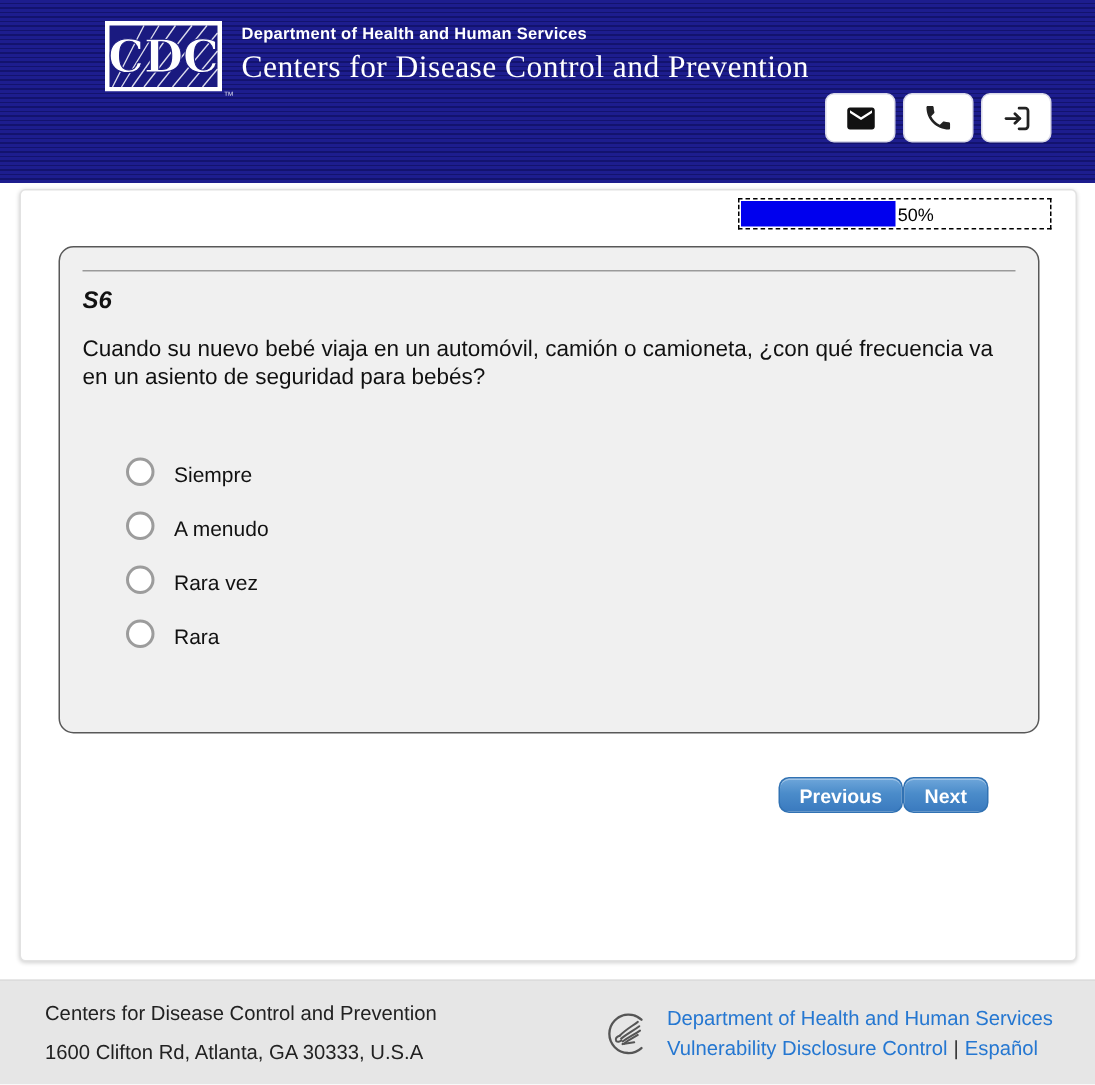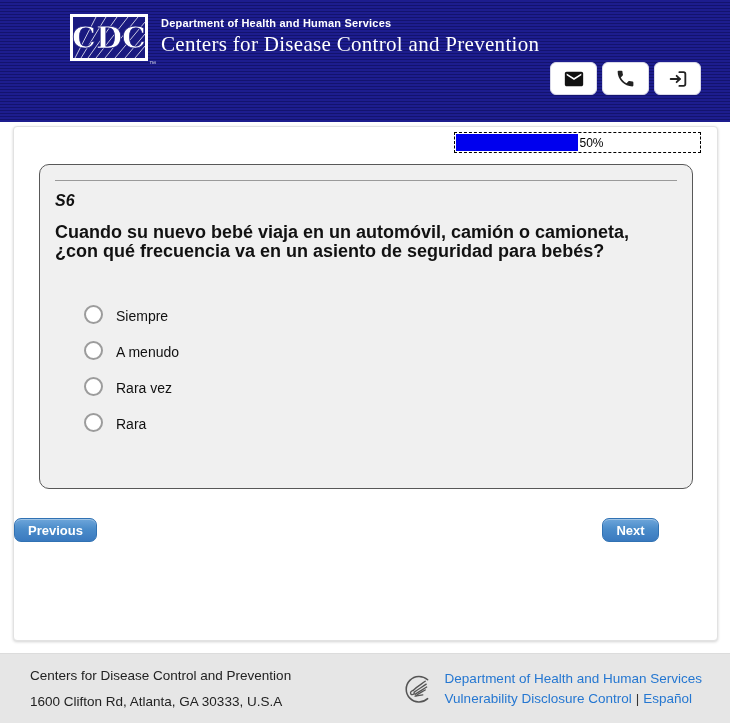--- a/index.html
+++ b/index.html
@@ -47,56 +47,56 @@
     margin:4px 12px 0 13px;
     height:515px;
     background:#ffffff;
     border:1px solid #e2e2e2;
     border-radius:4px;
     box-shadow:0 1px 3px rgba(0,0,0,.18);
     position:relative;
   }
   .progress-wrap {
     position:absolute; top:5px; right:16px;
-    width:247px; height:21px;
+    width:209px; height:21px;
     border:1px dashed #000000;
     background:#ffffff;
     display:flex; align-items:center;
     padding:1px;
   }
   .progress-fill { height:17px; background:#0000ee; width:50%; }
   .progress-label { font-size:12px; color:#000; margin-left:2px; line-height:1; }
 
   .question-box {
     position:absolute; top:37px; left:25px; right:24px;
     height:325px;
     background:#f0f0f0;
     border:1px solid #585858;
     border-radius:10px;
     padding:15px 15px 0 15px;
   }
   .q-divider { border:none; border-top:1px solid #9a9a9a; margin-bottom:11px; }
   .q-code { font-size:16px; font-weight:bold; font-style:italic; color:#111; }
   .q-text {
     margin-top:13px;
-    font-size:18px; font-weight:bold; color:#111;
+    font-size:15px; font-weight:normal; color:#111;
     line-height:19px; max-width:640px;
   }
   .options { margin-top:27px; margin-left:29px; }
   .option { display:flex; align-items:flex-end; height:36px; cursor:pointer; }
   .radio {
     width:19px; height:19px; flex:0 0 19px;
     border:2px solid #9c9c9c; border-radius:50%;
     background:#ffffff; margin-right:13px;
   }
   .option-label { font-size:14px; color:#111; }
 
   .nav-buttons {
     position:absolute; top:391px; left:0; right:58px;
-    display:flex; justify-content:space-between; gap:60px;
+    display:flex; justify-content:flex-end; 
   }
   .nav-btn {
     min-width:57px; height:24px; padding:0 13px;
     font-family:"Liberation Sans", sans-serif;
     font-size:13px; font-weight:bold; color:#ffffff;
     background:linear-gradient(to bottom, #6ea6da 0%, #4b8cca 45%, #3a7abf 100%);
     border:1px solid #3172b3; border-radius:7px;
     box-shadow:inset 0 1px 0 rgba(255,255,255,.35);
     cursor:pointer;
   }

